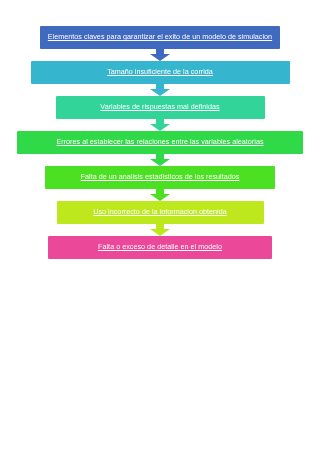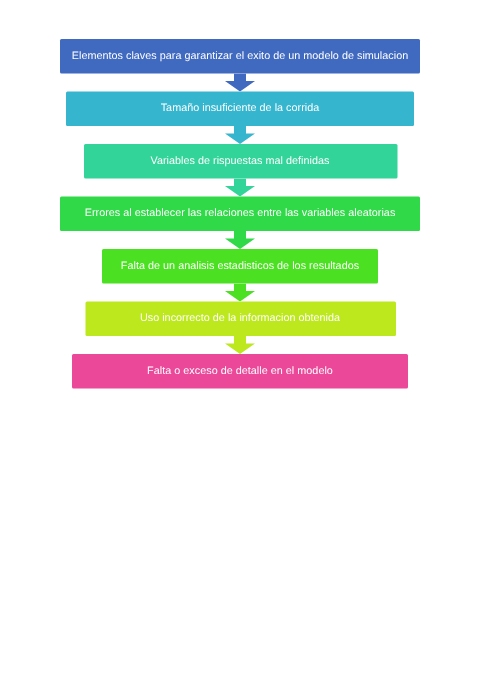--- a/index.html
+++ b/index.html
@@ -41,26 +41,27 @@
     align-items: center;
     justify-content: center;
     text-align: right;
     color: #ffffff;
     font-size: 7.2px;
     line-height: 1.15;
     letter-spacing: 0.02px;
     padding: 0 7px;
     height: 23px;
     border-radius: 1px;
+    text-decoration: underline;
   }
   .node-0 { width: 240px; }
-  .node-1 { width: 232px; }
+  .node-1 { width: 259px; }
   .node-2 { width: 209px; }
-  .node-3 { width: 240px; }
-  .node-4 { width: 184px; }
+  .node-3 { width: 286px; }
+  .node-4 { width: 230px; }
   .node-5 { width: 207px; }
   .node-6 { width: 224px; }
 
   .connector {
     width: 26px;
     height: 12px;
     display: block;
   }
   .connector svg {
     display: block;

